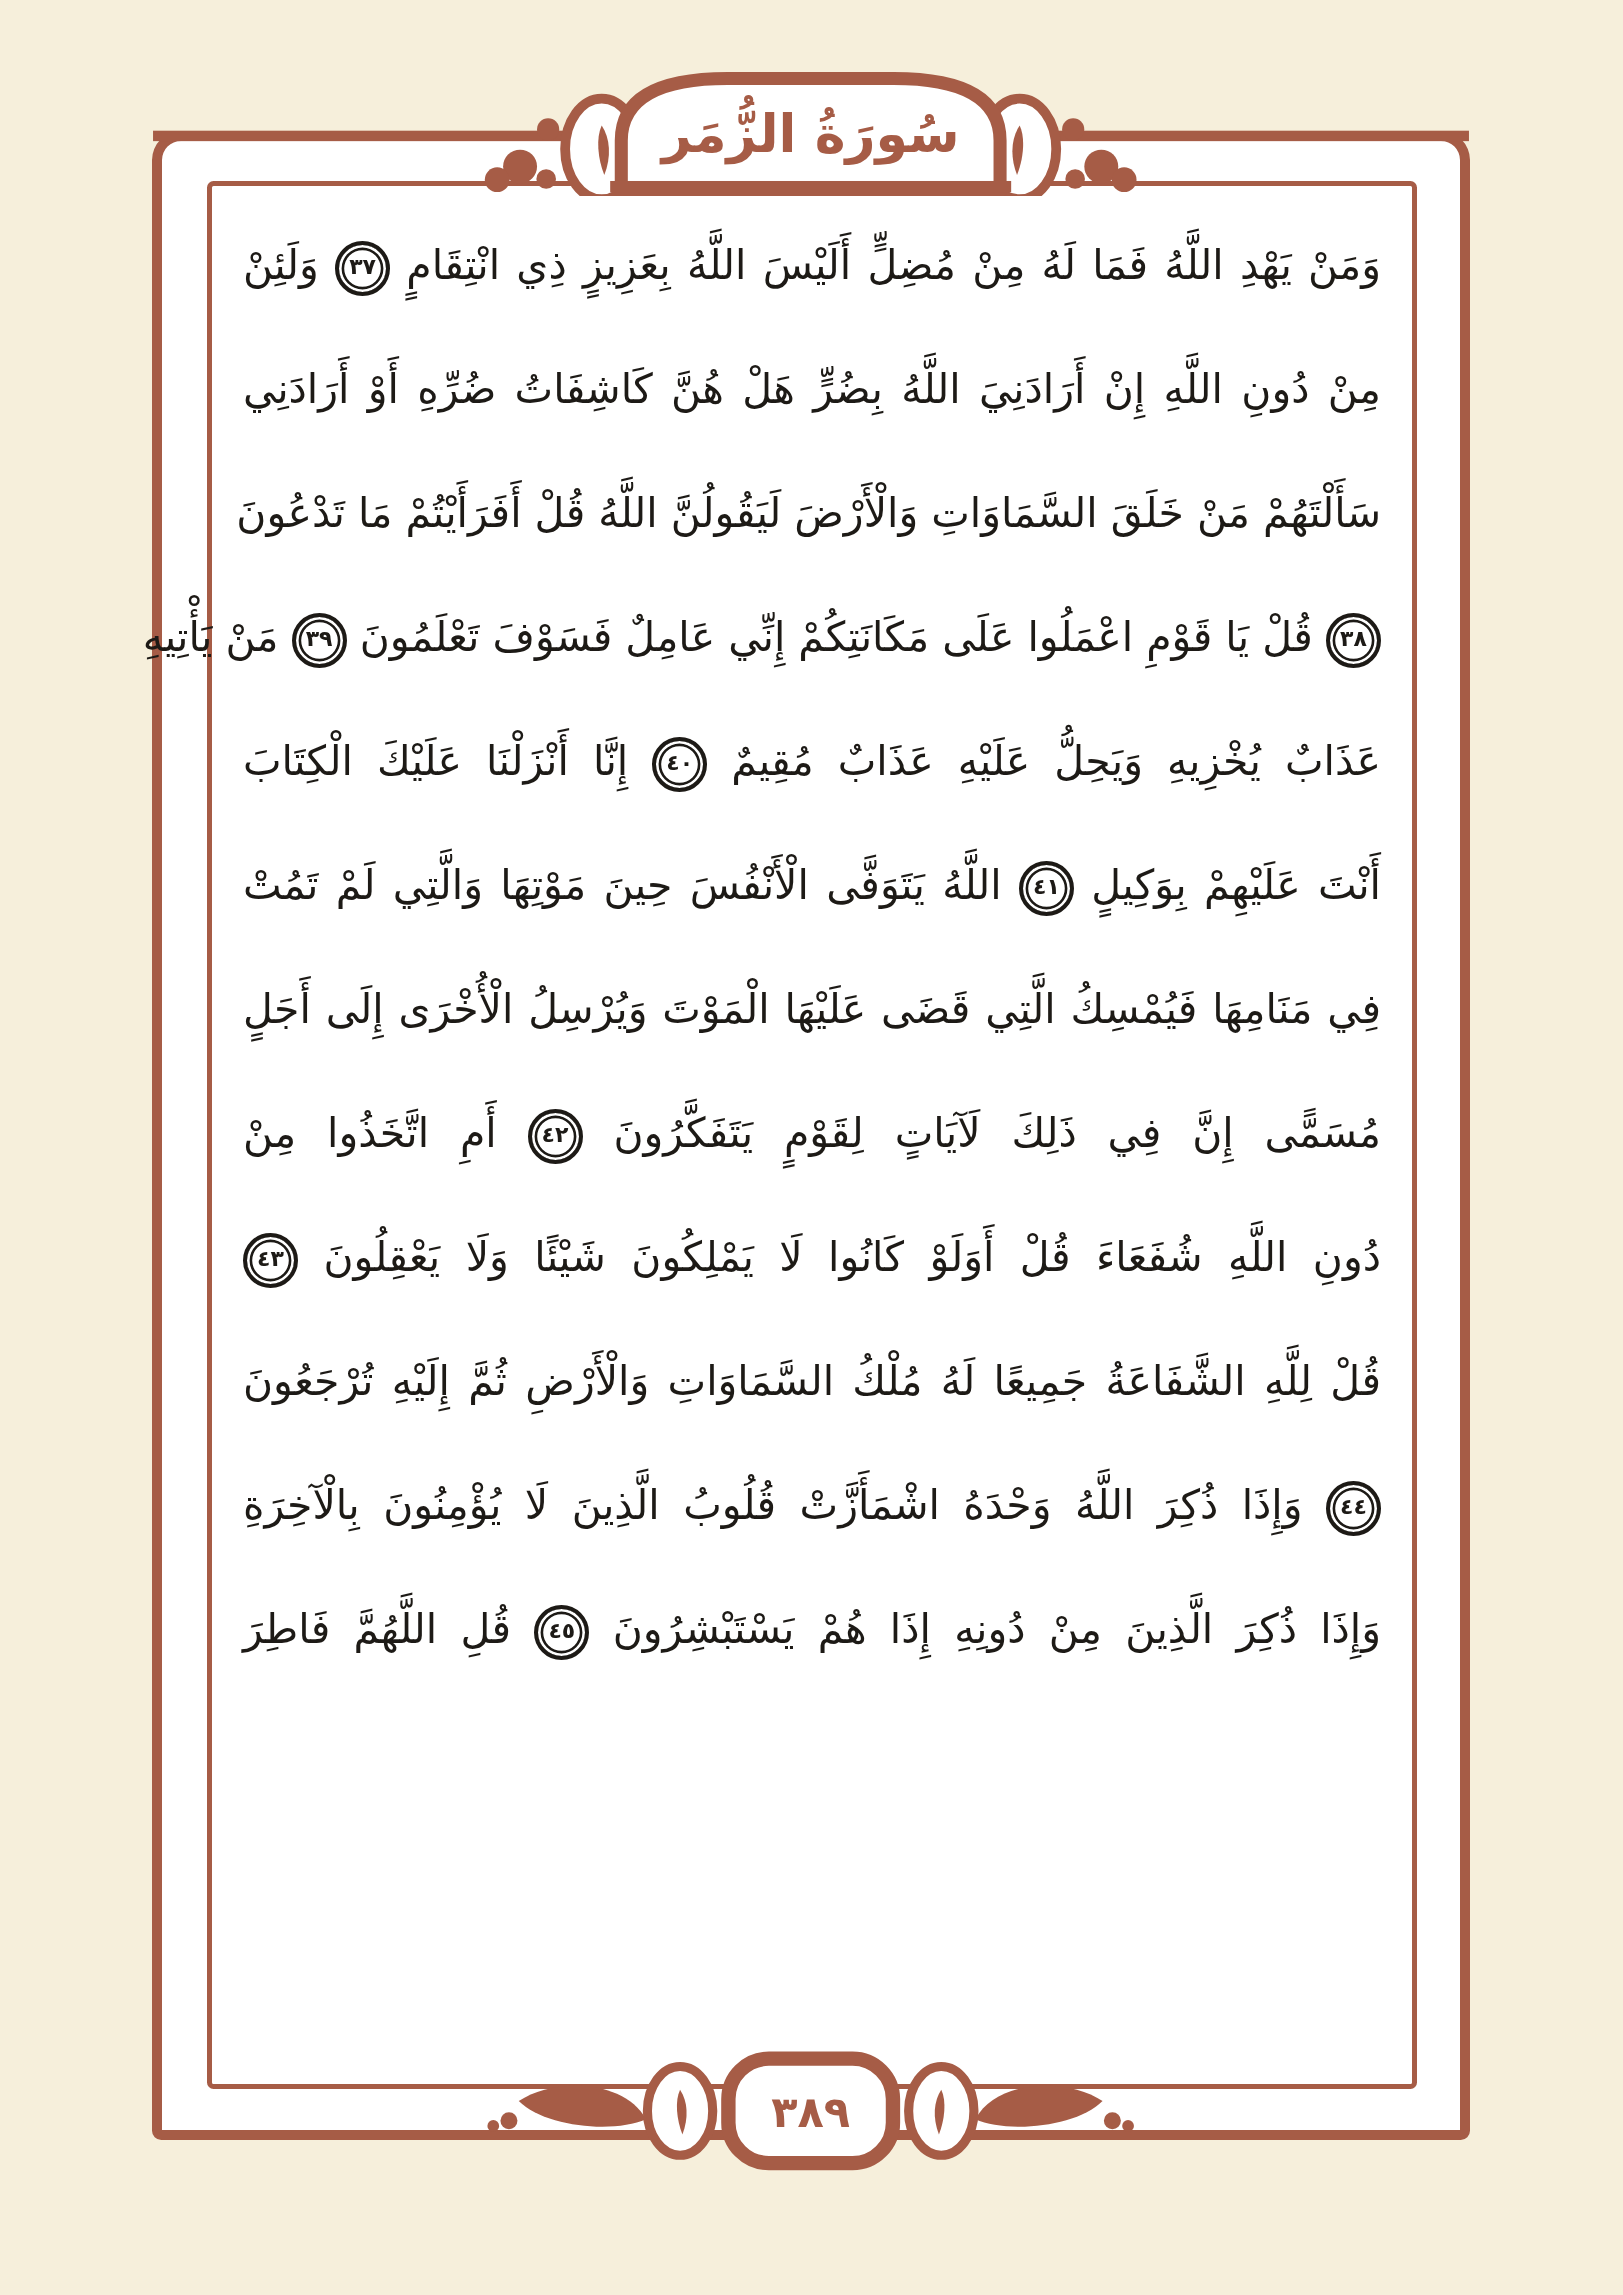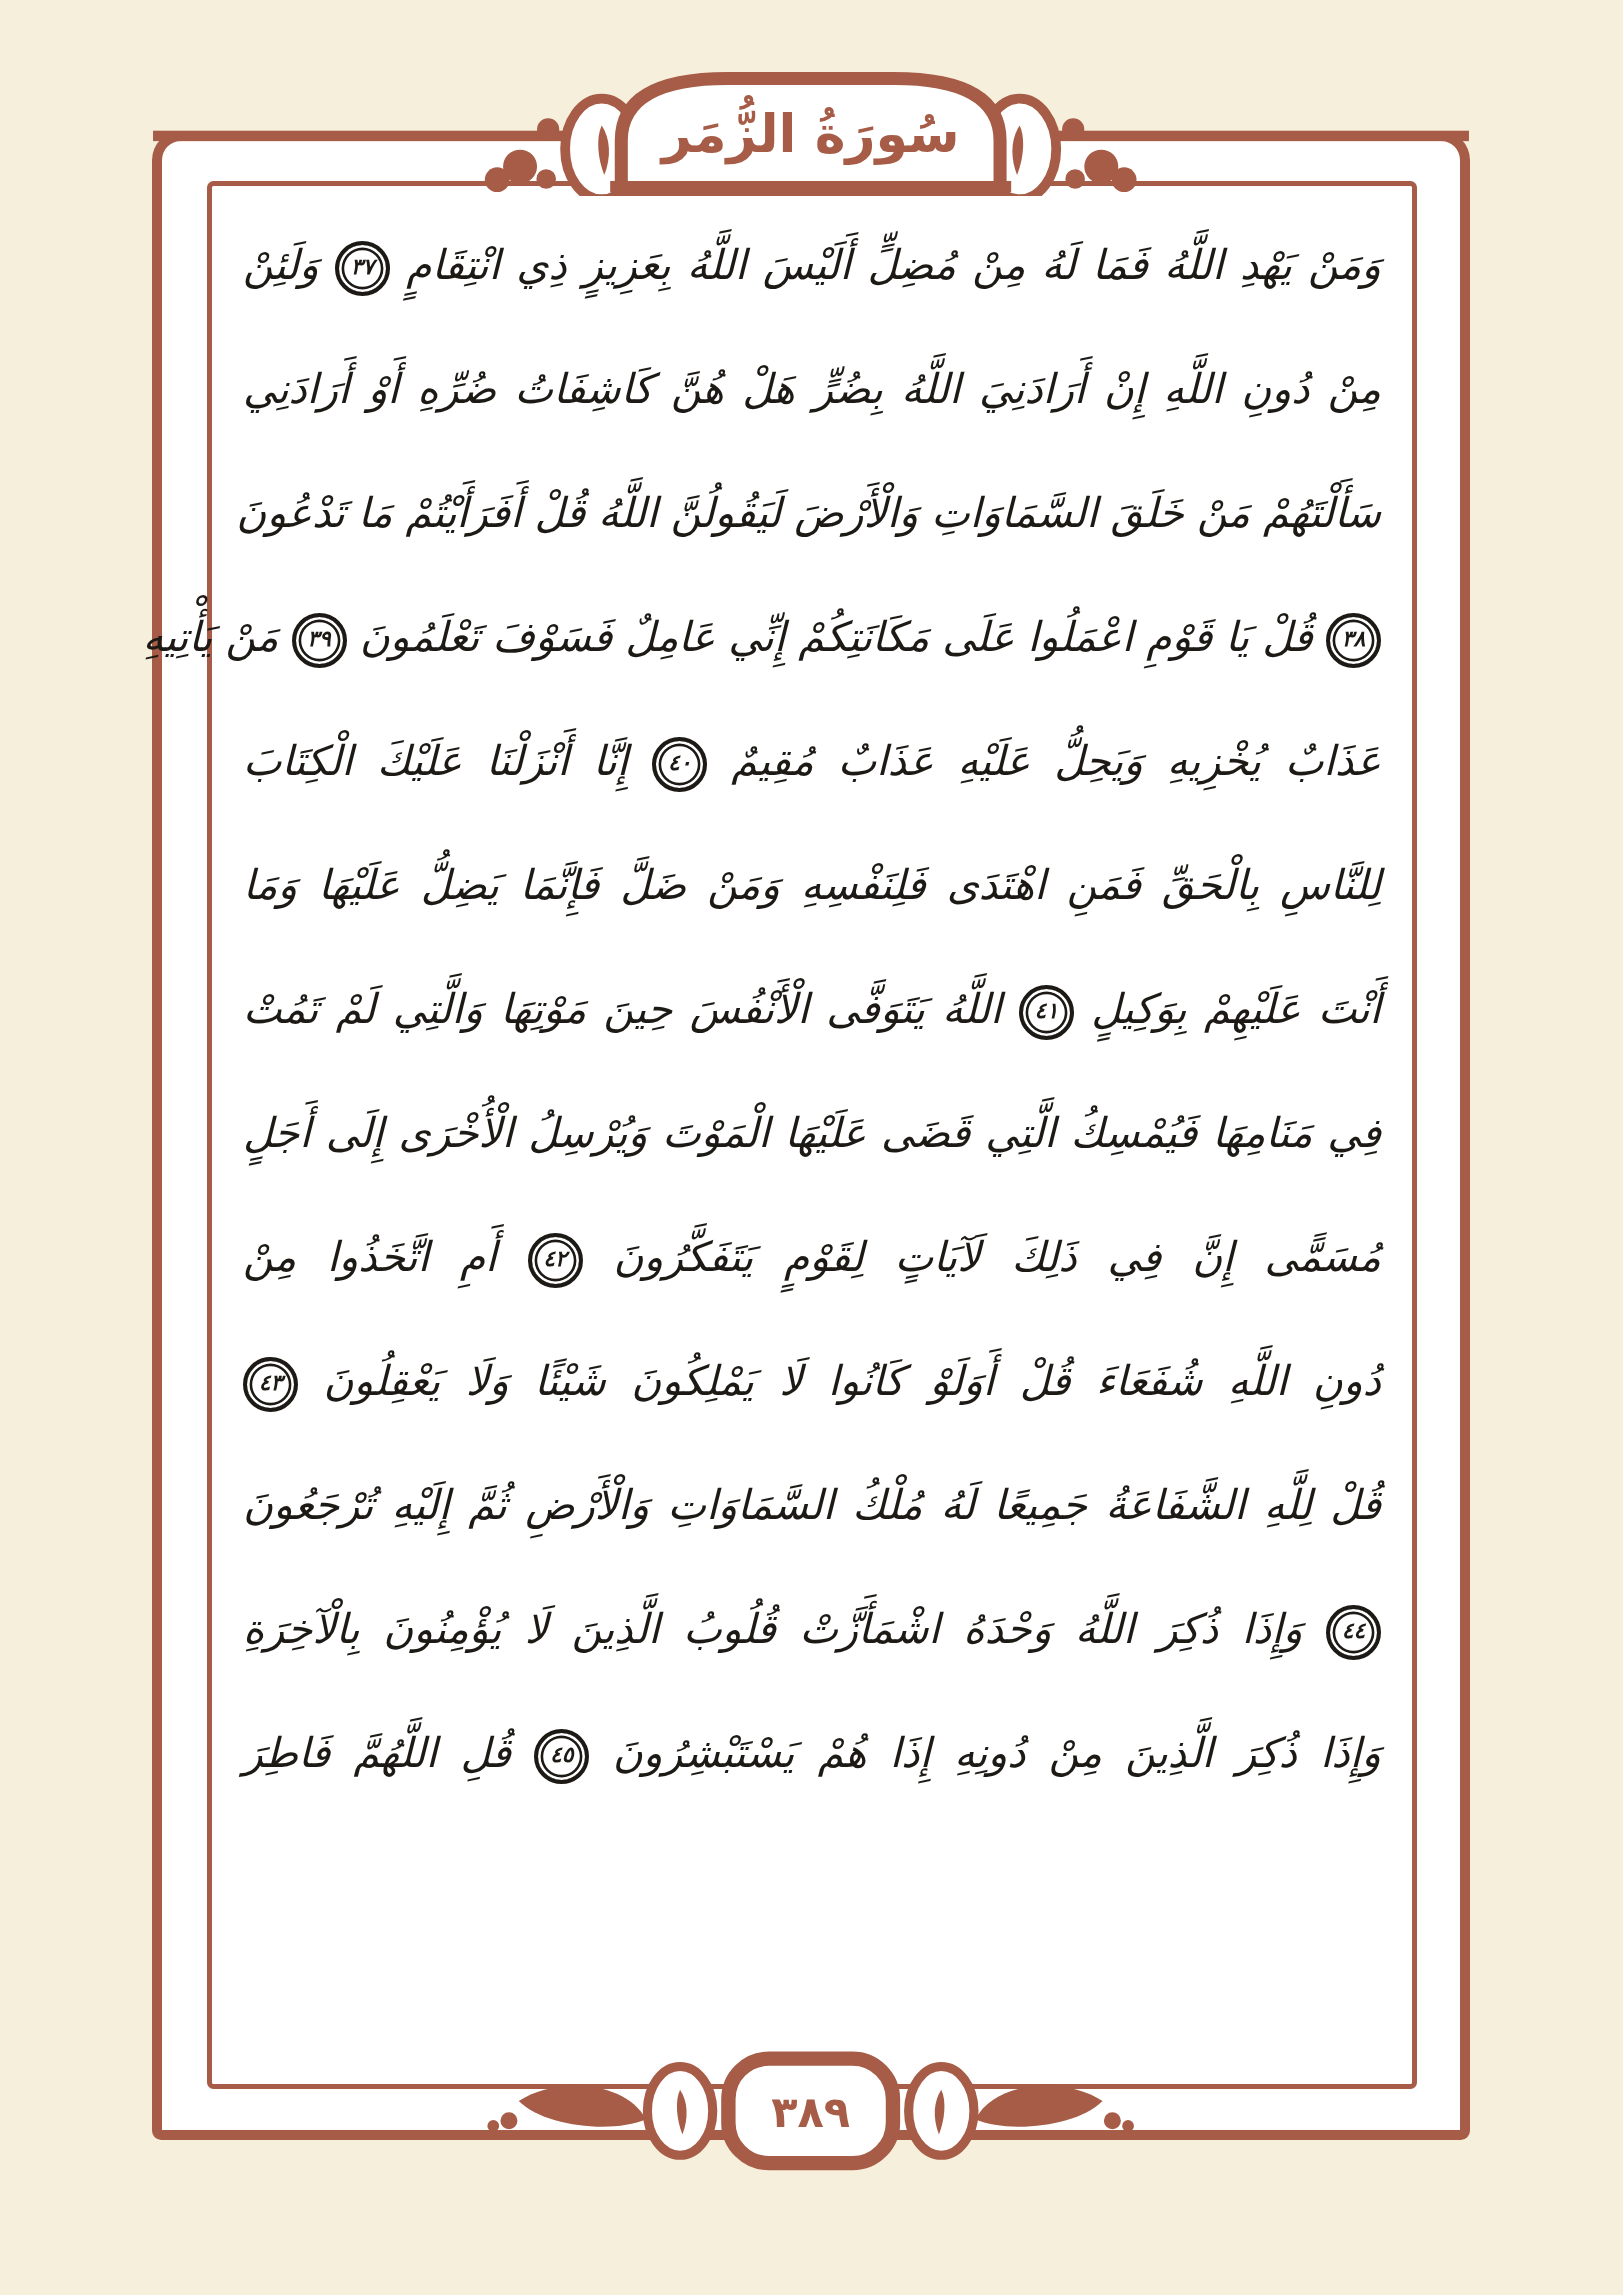--- a/index.html
+++ b/index.html
@@ -36,21 +36,21 @@
     font-family:"DejaVu Sans",sans-serif;
     font-weight:bold;font-size:80px;text-anchor:middle;
   }
   .page-number-text{
     fill:var(--brown);
     font-family:"DejaVu Sans",sans-serif;
     font-weight:bold;font-size:66px;text-anchor:middle;
   }
   .text-block{
     position:absolute;left:243px;top:203px;width:1138px;height:1864px;
-    direction:rtl;color:var(--ink);font-style:italic;
+    direction:rtl;color:var(--ink);
   }
   .qline{
     height:124px;line-height:124px;white-space:nowrap;
     text-align:justify;text-align-last:justify;
     font-size:41px;font-weight:500;color:var(--ink);
   }
   .qtext{color:var(--ink);}
   .ayah-badge{
     display:inline-block;box-sizing:border-box;
     width:55px;height:55px;line-height:44px;
@@ -97,21 +97,20 @@
 
     <text x="1007" y="178" class="surah-title">سُورَةُ الزُّمَر</text>
   </svg>
 
   <div class="text-block">
       <div class="qline"><span class="qtext">وَمَنْ يَهْدِ اللَّهُ فَمَا لَهُ مِنْ مُضِلٍّ أَلَيْسَ اللَّهُ بِعَزِيزٍ ذِي انْتِقَامٍ</span> <span class="ayah-badge">٣٧</span> <span class="qtext">وَلَئِنْ</span></div>
       <div class="qline"><span class="qtext">مِنْ دُونِ اللَّهِ إِنْ أَرَادَنِيَ اللَّهُ بِضُرٍّ هَلْ هُنَّ كَاشِفَاتُ ضُرِّهِ أَوْ أَرَادَنِي</span></div>
       <div class="qline"><span class="qtext">سَأَلْتَهُمْ مَنْ خَلَقَ السَّمَاوَاتِ وَالْأَرْضَ لَيَقُولُنَّ اللَّهُ قُلْ أَفَرَأَيْتُمْ مَا تَدْعُونَ</span></div>
       <div class="qline"><span class="ayah-badge">٣٨</span> <span class="qtext">قُلْ يَا قَوْمِ اعْمَلُوا عَلَى مَكَانَتِكُمْ إِنِّي عَامِلٌ فَسَوْفَ تَعْلَمُونَ</span> <span class="ayah-badge">٣٩</span> <span class="qtext">مَنْ يَأْتِيهِ</span></div>
       <div class="qline"><span class="qtext">عَذَابٌ يُخْزِيهِ وَيَحِلُّ عَلَيْهِ عَذَابٌ مُقِيمٌ</span> <span class="ayah-badge">٤٠</span> <span class="qtext">إِنَّا أَنْزَلْنَا عَلَيْكَ الْكِتَابَ</span></div>
-      <div class="qline"><span class="qtext">لِلنَّاسِ بِالْحَقِّ فَمَنِ اهْتَدَى فَلِنَفْسِهِ وَمَنْ ضَلَّ فَإِنَّمَا يَضِلُّ عَلَيْهَا وَمَا</span></div>
       <div class="qline"><span class="qtext">أَنْتَ عَلَيْهِمْ بِوَكِيلٍ</span> <span class="ayah-badge">٤١</span> <span class="qtext">اللَّهُ يَتَوَفَّى الْأَنْفُسَ حِينَ مَوْتِهَا وَالَّتِي لَمْ تَمُتْ</span></div>
       <div class="qline"><span class="qtext">فِي مَنَامِهَا فَيُمْسِكُ الَّتِي قَضَى عَلَيْهَا الْمَوْتَ وَيُرْسِلُ الْأُخْرَى إِلَى أَجَلٍ</span></div>
       <div class="qline"><span class="qtext">مُسَمًّى إِنَّ فِي ذَلِكَ لَآيَاتٍ لِقَوْمٍ يَتَفَكَّرُونَ</span> <span class="ayah-badge">٤٢</span> <span class="qtext">أَمِ اتَّخَذُوا مِنْ</span></div>
       <div class="qline"><span class="qtext">دُونِ اللَّهِ شُفَعَاءَ قُلْ أَوَلَوْ كَانُوا لَا يَمْلِكُونَ شَيْئًا وَلَا يَعْقِلُونَ</span> <span class="ayah-badge">٤٣</span></div>
       <div class="qline"><span class="qtext">قُلْ لِلَّهِ الشَّفَاعَةُ جَمِيعًا لَهُ مُلْكُ السَّمَاوَاتِ وَالْأَرْضِ ثُمَّ إِلَيْهِ تُرْجَعُونَ</span></div>
       <div class="qline"><span class="ayah-badge">٤٤</span> <span class="qtext">وَإِذَا ذُكِرَ اللَّهُ وَحْدَهُ اشْمَأَزَّتْ قُلُوبُ الَّذِينَ لَا يُؤْمِنُونَ بِالْآخِرَةِ</span></div>
       <div class="qline"><span class="qtext">وَإِذَا ذُكِرَ الَّذِينَ مِنْ دُونِهِ إِذَا هُمْ يَسْتَبْشِرُونَ</span> <span class="ayah-badge">٤٥</span> <span class="qtext">قُلِ اللَّهُمَّ فَاطِرَ</span></div>
     </div>
 
   <svg class="footer-ornament" viewBox="0 0 2015 245" xmlns="http://www.w3.org/2000/svg">

